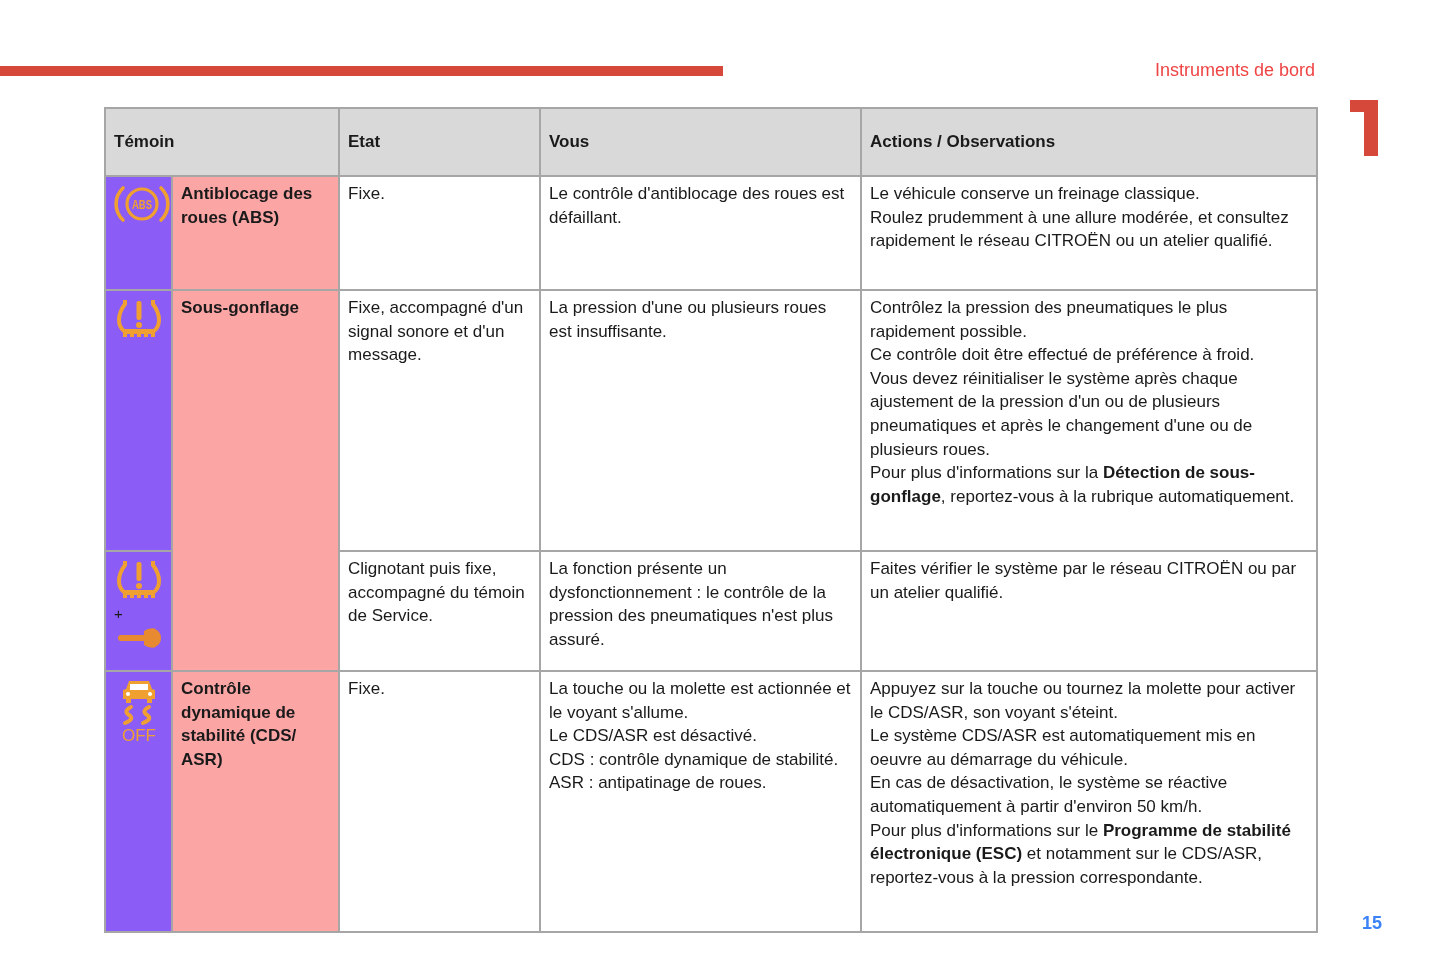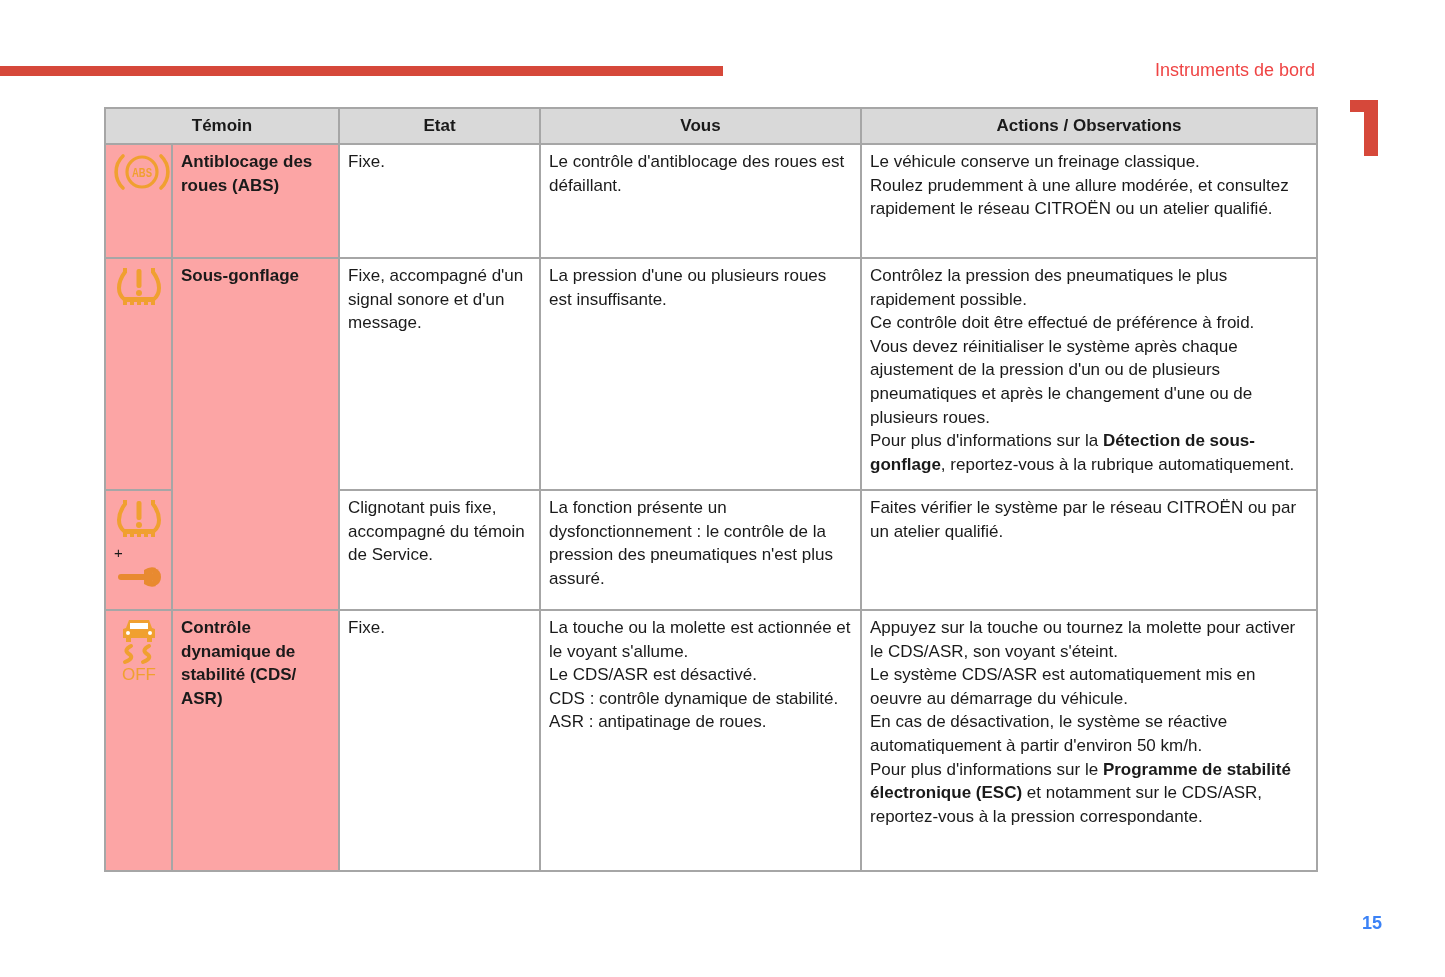--- a/index.html
+++ b/index.html
@@ -7,22 +7,22 @@
          font-family:"Liberation Sans", sans-serif; color:#1a1a1a; }
   .top-bar { position:absolute; left:0; top:66px; width:723px; height:10px; background:#d6483a; }
   .section-title { position:absolute; left:1100px; top:60px; width:215px; text-align:right;
                    font-size:18px; color:#ef4444; }
   .chapter-num { position:absolute; left:1350px; top:100px; width:28px; height:56px; }
   .page-num { position:absolute; left:1362px; top:913px; font-size:18px; font-weight:bold; color:#3b82f6; }
 
   table.warn { position:absolute; left:104px; top:107px; width:1212px; border-collapse:collapse;
                table-layout:fixed; font-size:17px; line-height:23.6px; }
   table.warn td, table.warn th { border:2px solid #a6a6a6; vertical-align:top; padding:5px 8px 6px 8px; text-align:left; }
-  table.warn th { background:#d9d9d9; font-weight:bold; height:34px; vertical-align:middle; padding:0 8px;text-align:center; }
-  td.icon-cell { padding:6px 2px; text-align:center; background:#fca5a5;margin-left:24px; }
+  table.warn th { background:#d9d9d9; font-weight:bold; height:34px; vertical-align:middle; padding:16px 8px; }
+  td.icon-cell { padding:6px 2px; text-align:center; background:#8b5cf6;margin-left:24px; }
   td.name-cell { background:#fca5a5; font-weight:bold; }
   td.txt { background:#ffffff; }
   .b { font-weight:bold; }
   .icon svg { display:block; margin:0 auto; }
   .plus { font-size:15px; line-height:18px; margin:2px 0 4px 0; color:#1a1a1a; }
 </style>
 </head>
 <body>
 
 <div class="top-bar"></div>
@@ -62,21 +62,21 @@
       </td>
       <td class="name-cell">Antiblocage des roues (ABS)</td>
       <td class="txt">Fixe.</td>
       <td class="txt">Le contrôle d'antiblocage des roues est défaillant.</td>
       <td class="txt">
         <div>Le véhicule conserve un freinage classique.</div>
         <div>Roulez prudemment à une allure modérée, et consultez rapidement le réseau CITROËN ou un atelier qualifié.</div>
       </td>
     </tr>
 
-    <tr style="height:232px">
+    <tr style="height:261px">
       <td class="icon-cell">
         <span class="icon">
           <svg width="48" height="46" viewBox="0 0 48 46">
             <path d="M10 4 L10 8 Q4 16 4 24 Q4 31 9 35 L39 35 Q44 31 44 24 Q44 16 38 8 L38 4" fill="none" stroke="#f0a030" stroke-width="4"></path>
             <rect x="21.5" y="5" width="5" height="19" rx="2" fill="#f0a030"></rect>
             <circle cx="24" cy="29" r="3" fill="#f0a030"></circle>
             <path d="M8 35 L40 35 L40 41 L36 41 L36 38 L33 38 L33 41 L29 41 L29 38 L26 38 L26 41 L22 41 L22 38 L19 38 L19 41 L15 41 L15 38 L12 38 L12 41 L8 41 Z" fill="#f0a030"></path>
           </svg>
         </span>
       </td>

